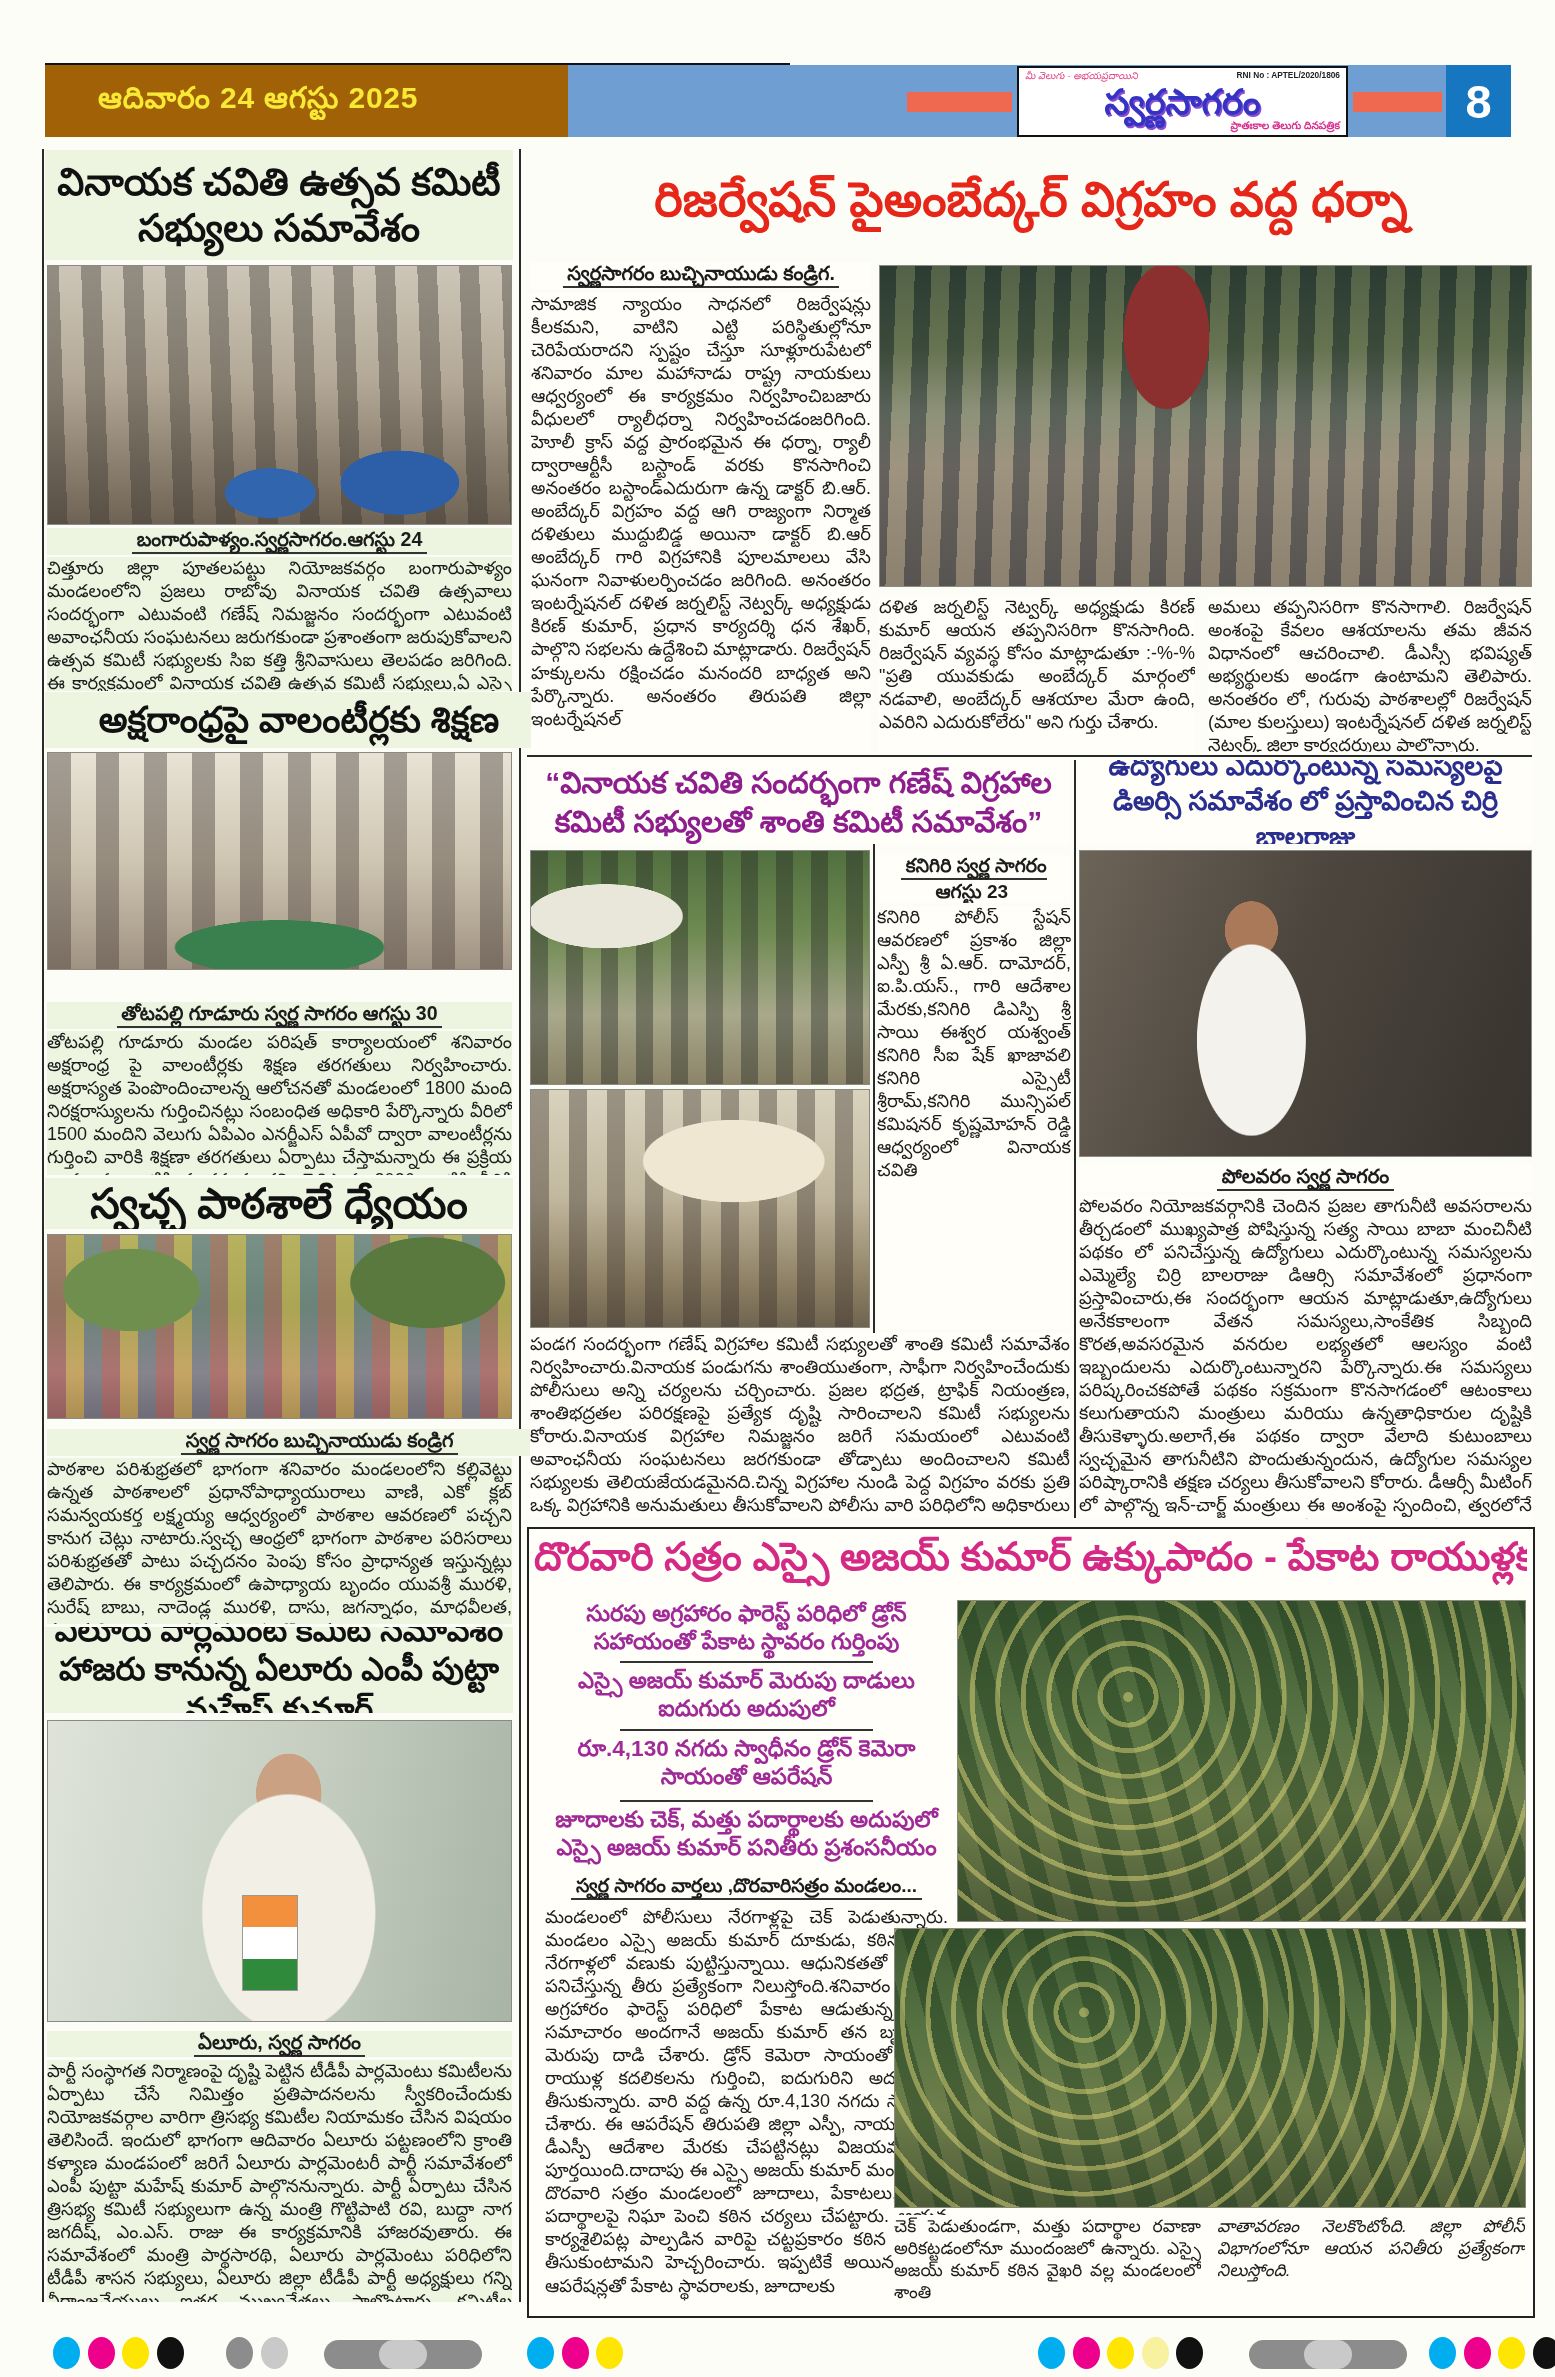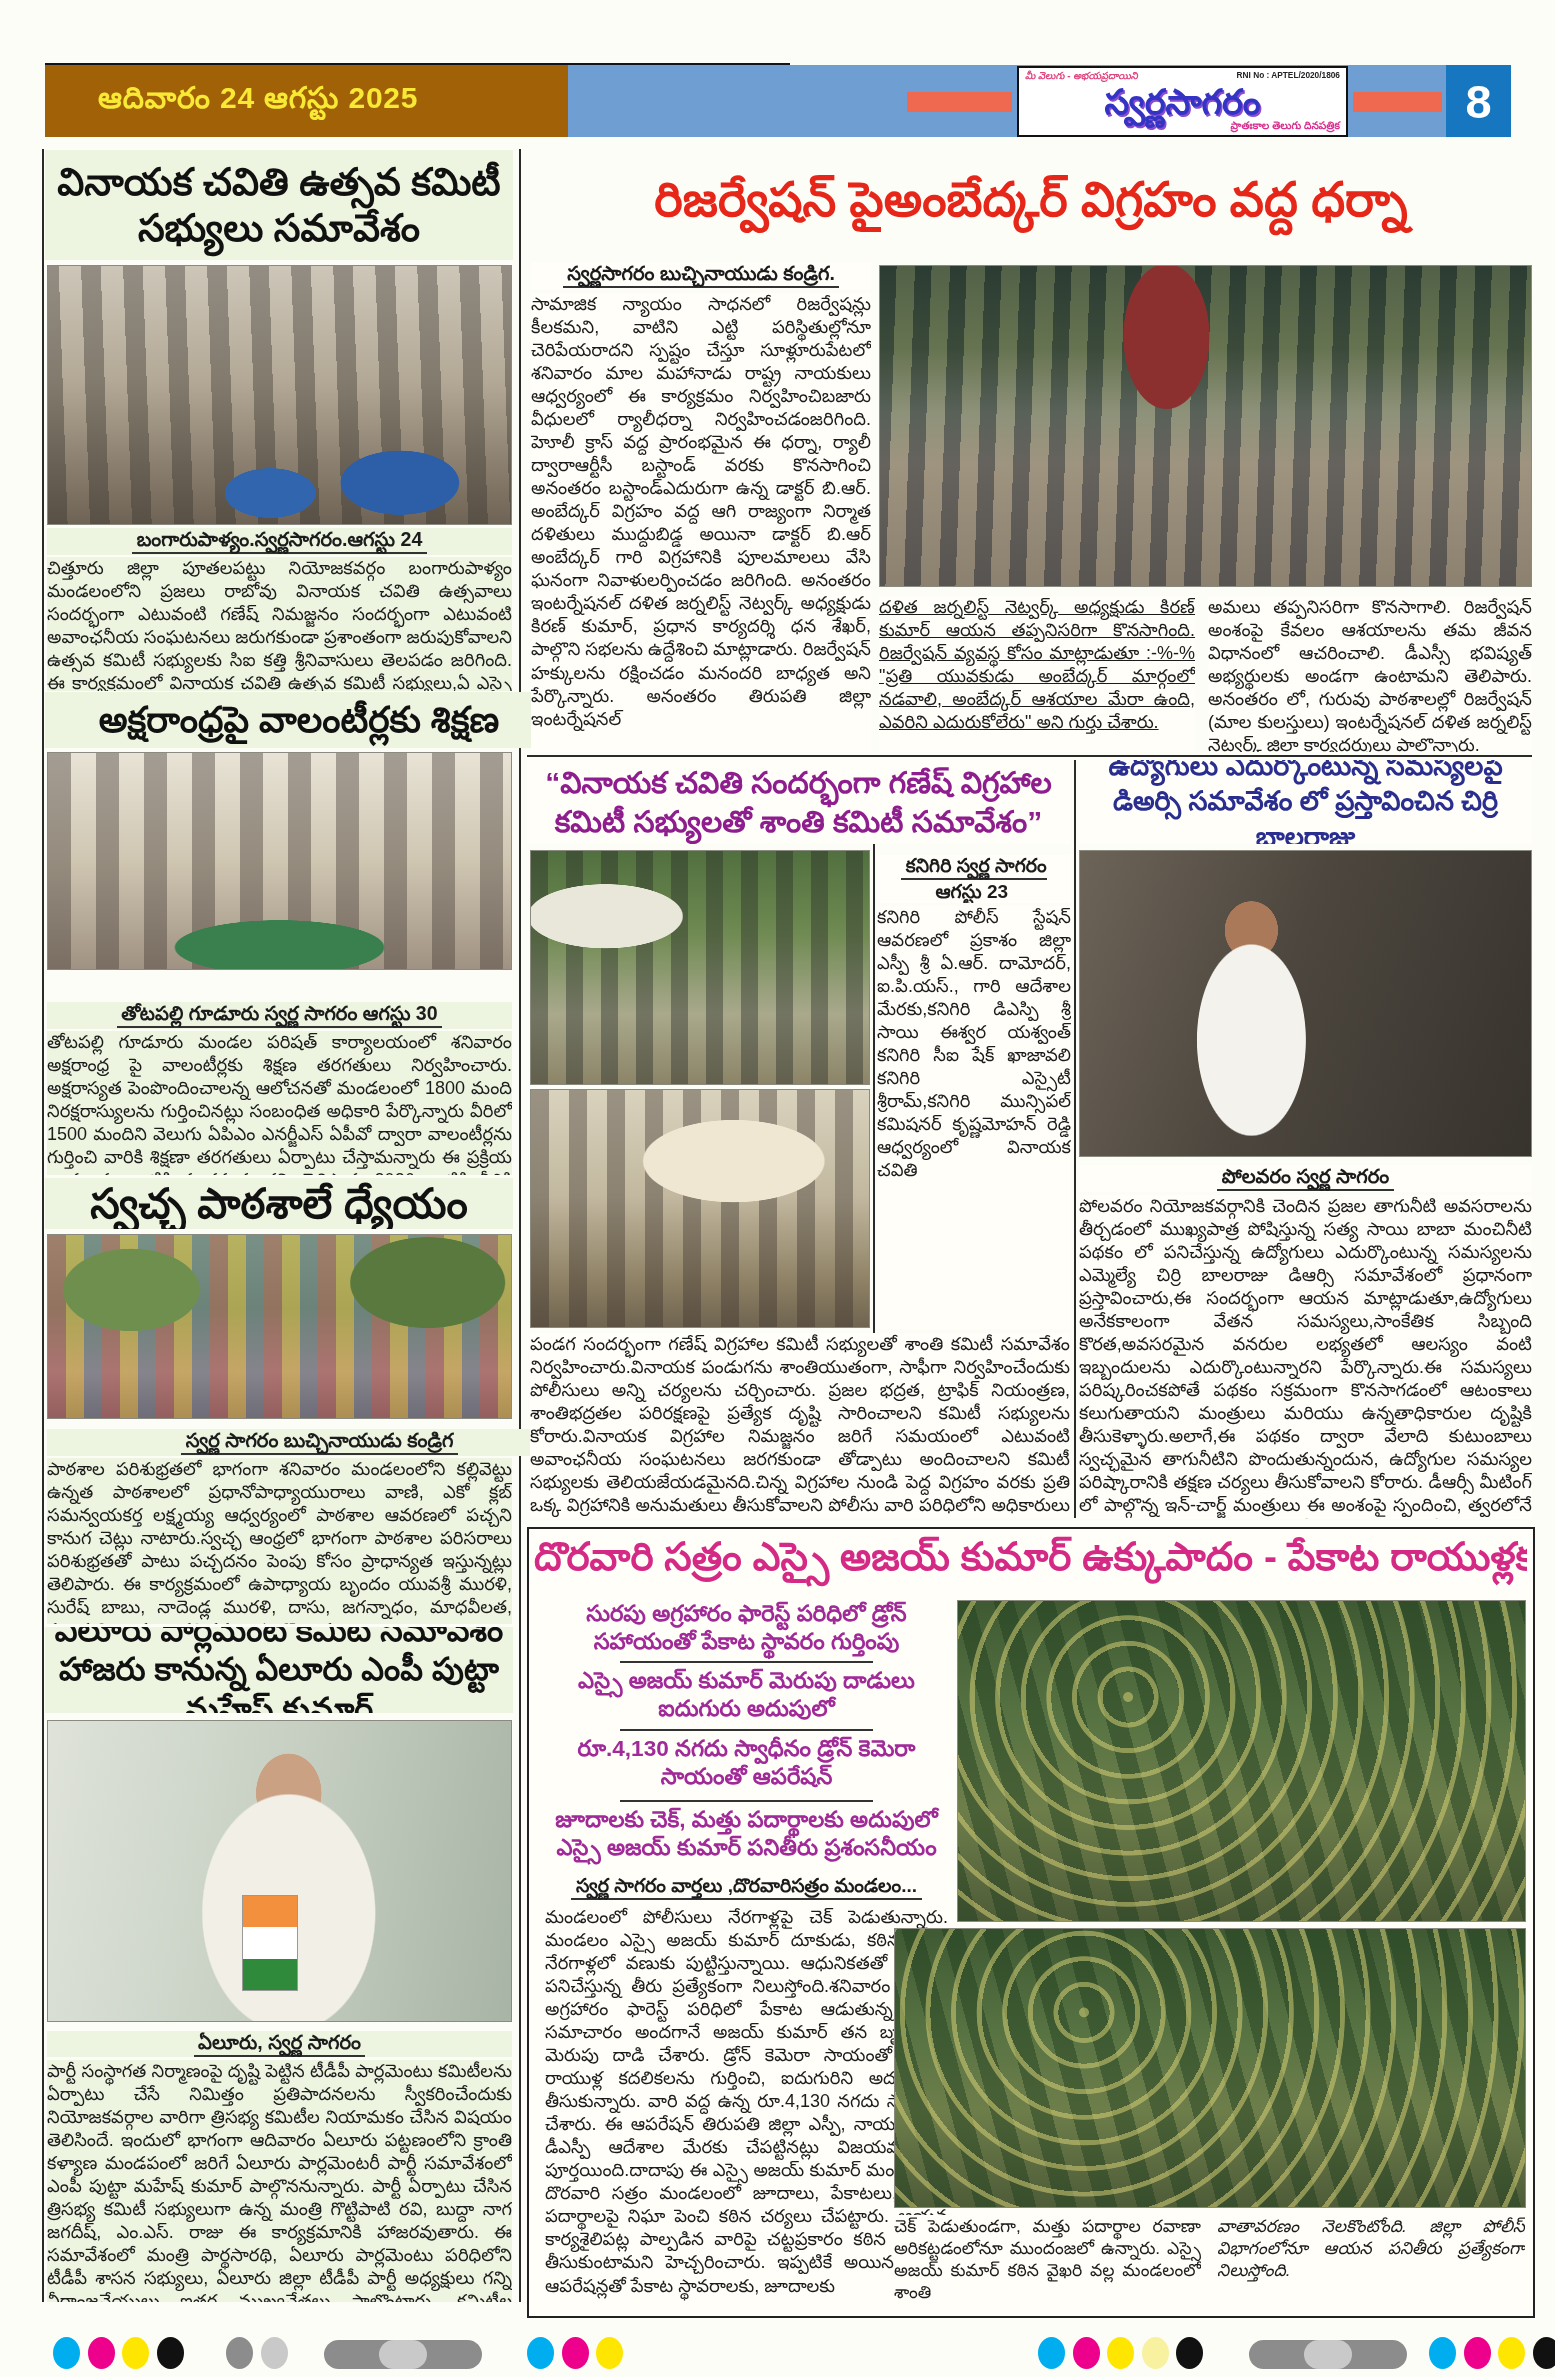--- a/index.html
+++ b/index.html
@@ -11,21 +11,21 @@
   .rule-top { position:absolute; left:45px; top:63px; width:745px; height:2.3px; background:#10131c; }
   .date-box { position:absolute; left:45px; top:65px; width:523px; height:72px; background:#a16207;
               display:flex; align-items:center; padding-left:53px; }
   .date-box span { color:#f8e935; font-size:30px; font-weight:bold; letter-spacing:0.8px; }
   .band { position:absolute; left:568px; top:65px; width:943px; height:72px; background:#6f9fd2; }
   .bar { position:absolute; top:92px; height:19.6px; background:#ef6950; }
   .bar.l { left:907px; width:105px; } .bar.r { left:1353px; width:89px; }
   .masthead { position:absolute; left:1017px; top:66px; width:331px; height:71px; background:#fff;
               border:2.3px solid #111; z-index:3; padding:1.5px 6px; text-align:center; overflow:hidden; }
   .mh-row1 { display:flex; justify-content:space-between; align-items:flex-start; }
-  .mh-tag-top { color:#e0447e; font-size:9.8px; font-weight:bold; font-style:italic; }
+  .mh-tag-top { color:#e0447e; font-size:9.8px; font-weight:normal; font-style:italic; }
   .mh-rni { color:#222; font-size:8.3px; font-weight:bold; }
   .mh-title { color:#3434c4; font-size:35px; font-weight:bold; line-height:1.0; text-shadow:1.5px 1.5px 0 #8a4bd0; }
   .mh-tag-bot { color:#d8308f; font-size:10.5px; font-weight:bold; text-align:right; }
   .pagenum { position:absolute; left:1446px; top:65px; width:65px; height:72px; background:#1677c0;
              color:#fff; font-size:47px; font-weight:bold; display:flex; align-items:center; justify-content:center; }
 
   
   .vrule { position:absolute; width:1.5px; background:#2a2a2a; }
   .hrule { position:absolute; height:1.5px; background:#2a2a2a; }
 
@@ -156,21 +156,21 @@
         <i class="gr"></i>
       </div>
   </div>
   <div class="dateline" style="left:47px; top:2031px; width:465px; height:25.6px; background:#edf5e1;"><span>ఏలూరు, స్వర్ణ సాగరం</span></div>
   <div class="bodytext" style="left:47px; top:2060px; width:465px; height:242px;">పార్టీ సంస్థాగత నిర్మాణంపై దృష్టి పెట్టిన టీడీపీ పార్లమెంటు కమిటీలను ఏర్పాటు చేసే నిమిత్తం ప్రతిపాదనలను స్వీకరించేందుకు నియోజకవర్గాల వారిగా త్రిసభ్య కమిటీల నియామకం చేసిన విషయం తెలిసిందే. ఇందులో భాగంగా ఆదివారం ఏలూరు పట్టణంలోని క్రాంతి కళ్యాణ మండపంలో జరిగే ఏలూరు పార్లమెంటరీ పార్టీ సమావేశంలో ఎంపీ పుట్టా మహేష్ కుమార్ పాల్గొననున్నారు. పార్టీ ఏర్పాటు చేసిన త్రిసభ్య కమిటీ సభ్యులుగా ఉన్న మంత్రి గొట్టిపాటి రవి, బుద్దా నాగ జగదీష్, ఎం.ఎస్. రాజు ఈ కార్యక్రమానికి హాజరవుతారు. ఈ సమావేశంలో మంత్రి పార్థసారథి, ఏలూరు పార్లమెంటు పరిధిలోని టీడీపీ శాసన సభ్యులు, ఏలూరు జిల్లా టీడీపీ పార్టీ అధ్యక్షులు గన్ని వీరాంజనేయులు ఇతర ముఖ్యనేతలు పాల్గొంటారు. కమిటీల ఏర్పాటుపై ఎంపీ పుట్టా మహేష్ కుమార్ నాయకులతో చర్చించనున్నారు.</div>
 
   <div class="main-headline">రిజర్వేషన్ పైఅంబేద్కర్ విగ్రహం వద్ద ధర్నా</div>
   <div class="dateline white" style="left:531px; top:262px; width:340px; height:27px;"><span>స్వర్ణసాగరం బుచ్చినాయుడు కండ్రిగ.</span></div>
   <div class="bodytext white" style="left:531px; top:293px; width:340px; height:459px;">సామాజిక న్యాయం సాధనలో రిజర్వేషన్లు కీలకమని, వాటిని ఎట్టి పరిస్థితుల్లోనూ చెరిపేయరాదని స్పష్టం చేస్తూ సూళ్లూరుపేటలో శనివారం మాల మహానాడు రాష్ట్ర నాయకులు ఆధ్వర్యంలో ఈ కార్యక్రమం నిర్వహించిబజారు వీధులలో ర్యాలీధర్నా నిర్వహించడంజరిగింది. హెూలీ క్రాస్ వద్ద ప్రారంభమైన ఈ ధర్నా, ర్యాలీ ద్వారాఆర్టీసీ బస్టాండ్ వరకు కొనసాగించి అనంతరం బస్టాండ్ఎదురుగా ఉన్న డాక్టర్ బి.ఆర్. అంబేద్కర్ విగ్రహం వద్ద ఆగి రాజ్యంగా నిర్మాత దళితులు ముద్దుబిడ్డ అయినా డాక్టర్ బి.ఆర్ అంబేద్కర్ గారి విగ్రహానికి పూలమాలలు వేసి ఘనంగా నివాళులర్పించడం జరిగింది. అనంతరం ఇంటర్నేషనల్ దళిత జర్నలిస్ట్ నెట్వర్క్ అధ్యక్షుడు కిరణ్ కుమార్, ప్రధాన కార్యదర్శి ధన శేఖర్, పాల్గొని సభలను ఉద్దేశించి మాట్లాడారు. రిజర్వేషన్ హక్కులను రక్షించడం మనందరి బాధ్యత అని పేర్కొన్నారు. అనంతరం తిరుపతి జిల్లా ఇంటర్నేషనల్</div>
   <div class="ph ph-dharna" style="left:879px; top:265px; width:653px; height:322px;"></div>
-  <div class="bodytext white" style="left:879px; top:596px; width:316px; height:156px;text-decoration:underline;">దళిత జర్నలిస్ట్ నెట్వర్క్ అధ్యక్షుడు కిరణ్ కుమార్ ఆయన తప్పనిసరిగా కొనసాగింది. రిజర్వేషన్ వ్యవస్థ కోసం మాట్లాడుతూ :-%-% "ప్రతి యువకుడు అంబేద్కర్ మార్గంలో నడవాలి, అంబేద్కర్ ఆశయాల మేరా ఉంది, ఎవరిని ఎదురుకోలేరు" అని గుర్తు చేశారు.</div>
+  <div class="bodytext white" style="left:879px; top:596px; width:316px; height:156px;">దళిత జర్నలిస్ట్ నెట్వర్క్ అధ్యక్షుడు కిరణ్ కుమార్ ఆయన తప్పనిసరిగా కొనసాగింది. రిజర్వేషన్ వ్యవస్థ కోసం మాట్లాడుతూ :-%-% "ప్రతి యువకుడు అంబేద్కర్ మార్గంలో నడవాలి, అంబేద్కర్ ఆశయాల మేరా ఉంది, ఎవరిని ఎదురుకోలేరు" అని గుర్తు చేశారు.</div>
   <div class="bodytext white" style="left:1208px; top:596px; width:324px; height:156px;">అమలు తప్పనిసరిగా కొనసాగాలి. రిజర్వేషన్ అంశంపై కేవలం ఆశయాలను తమ జీవన విధానంలో ఆచరించాలి. డీఎస్సీ భవిష్యత్ అభ్యర్థులకు అండగా ఉంటామని తెలిపారు. అనంతరం లో, గురువు పాఠశాలల్లో రిజర్వేషన్ (మాల కులస్తులు) ఇంటర్నేషనల్ దళిత జర్నలిస్ట్ నెట్వర్క్ జిల్లా కార్యదర్శులు పాల్గొన్నారు.</div>
 
   <div class="subhead blue" style="left:1079px; top:760px; width:453px; height:84px;">ఉద్యోగులు ఎదుర్కొంటున్న సమస్యలపై డిఅర్సి సమావేశం లో ప్రస్తావించిన చిర్రి బాలరాజు</div>
   <div class="subhead purple" style="left:527px; top:760px; width:543px; height:84px;">“వినాయక చవితి సందర్భంగా గణేష్ విగ్రహాల కమిటీ సభ్యులతో శాంతి కమిటీ సమావేశం”</div>
 
   <div class="ph ph-peace1" style="left:530px; top:850px; width:340px; height:235px;"></div>
   <div class="ph ph-peace2" style="left:530px; top:1089px; width:340px; height:239px;"></div>
   <div class="dateline white" style="left:877px; top:855px; width:194px; height:48px; font-size:19px;"><span>కనిగిరి స్వర్ణ సాగరం ఆగస్టు 23</span></div>
   <div class="bodytext white" style="left:877px; top:906px; width:194px; height:423px;">కనిగిరి పోలీస్ స్టేషన్ ఆవరణలో ప్రకాశం జిల్లా ఎస్పీ శ్రీ ఏ.ఆర్. దామోదర్, ఐ.పి.యస్., గారి ఆదేశాల మేరకు,కనిగిరి డిఎస్పి శ్రీ సాయి ఈశ్వర యశ్వంత్ కనిగిరి సీఐ షేక్ ఖాజావలి కనిగిరి ఎస్సైటీ శ్రీరామ్,కనిగిరి మున్సిపల్ కమిషనర్ కృష్ణమోహన్ రెడ్డి ఆధ్వర్యంలో వినాయక చవితి</div>
   <div class="bodytext white" style="left:530px; top:1333px; width:540px; height:185px;">పండగ సందర్భంగా గణేష్ విగ్రహాల కమిటీ సభ్యులతో శాంతి కమిటీ సమావేశం నిర్వహించారు.వినాయక పండుగను శాంతియుతంగా, సాఫీగా నిర్వహించేందుకు పోలీసులు అన్ని చర్యలను చర్చించారు. ప్రజల భద్రత, ట్రాఫిక్ నియంత్రణ, శాంతిభద్రతల పరిరక్షణపై ప్రత్యేక దృష్టి సారించాలని కమిటీ సభ్యులను కోరారు.వినాయక విగ్రహాల నిమజ్జనం జరిగే సమయంలో ఎటువంటి అవాంఛనీయ సంఘటనలు జరగకుండా తోడ్పాటు అందించాలని కమిటీ సభ్యులకు తెలియజేయడమైనది.చిన్న విగ్రహాల నుండి పెద్ద విగ్రహం వరకు ప్రతి ఒక్క విగ్రహానికి అనుమతులు తీసుకోవాలని పోలీసు వారి పరిధిలోని అధికారులు ఆయా తెలియజేయడమైనది.</div>

